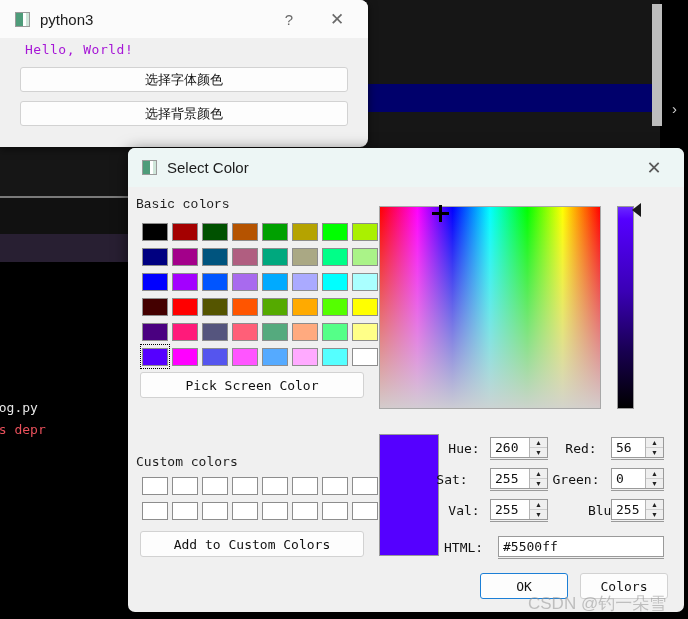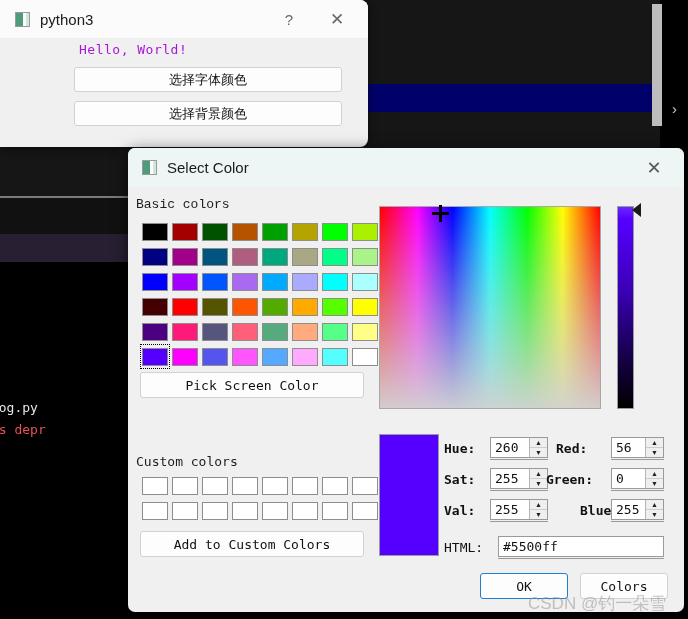--- a/index.html
+++ b/index.html
@@ -36,21 +36,21 @@
   #py-icon{width:15px;height:15px;margin-left:15px;border:1px solid #9a9a9a;background:#fff;
            display:flex;box-sizing:border-box;}
   #py-icon .a{width:7px;background:#4e9c7a;}
   #py-icon .b{width:3px;background:#fff;}
   #py-icon .c{flex:1;background:#cfe6da;}
   #py-title-text{margin-left:10px;font-size:15px;color:#1b1b1b;}
   .win-btn{position:absolute;top:0;height:38px;width:46px;display:flex;align-items:center;justify-content:center;
            color:#6a6a6a;font-size:15px;}
   #py-help{right:56px;}
   #py-close{right:8px;font-size:17px;}
-  #py-body{padding:0 26px;margin-left:48px;}
+  #py-body{padding:0 20px;}
   #py-hello{font-family:"DejaVu Sans Mono","Liberation Mono",monospace;font-size:13px;color:#a617d6;
             margin:4px 0 10px 5px;letter-spacing:.5px;}
   .py-btn{display:block;width:100%;box-sizing:border-box;height:25px;margin-bottom:9px;
           background:#fdfdfd;border:1px solid #d2d2d2;border-radius:3px;
           font-size:13px;color:#111;font-family:"Liberation Sans",sans-serif;cursor:pointer;
           padding:0;line-height:23px;}
 
   
   #dlg{
     position:absolute;left:128px;top:148px;width:556px;height:464px;
@@ -93,21 +93,21 @@
   #sv-cursor .v{position:absolute;left:7px;top:0;width:3px;height:17px;background:#000;}
   #huebar{position:absolute;left:617px;top:206px;width:17px;height:203px;
           background:linear-gradient(to bottom,#6a28ff 0%,#5500ff 6%,#3a00b5 42%,#180050 72%,#000 100%);
           border:1px solid #9a9a9a;box-sizing:border-box;}
   #huearrow{position:absolute;left:632px;top:203px;width:0;height:0;
             border-top:7px solid transparent;border-bottom:7px solid transparent;border-right:9px solid #1a1a1a;}
 
   
   #preview{position:absolute;left:379px;top:434px;width:60px;height:122px;border:1px solid #9a9a9a;box-sizing:border-box;}
   .fld{position:absolute;font-size:13px;color:#111;}
-  .lab{position:absolute;font-size:13px;color:#111;text-align:left;font-weight:bold;}
+  .lab{position:absolute;font-size:13px;color:#111;text-align:center;}
   .spin{position:absolute;height:21px;background:#fff;border:1px solid #9a9a9a;box-sizing:border-box;
         display:flex;align-items:center;}
   .spin .val{padding-left:4px;font-size:13px;color:#111;flex:1;}
   .spin .btns{width:17px;height:100%;border-left:1px solid #b5b5b5;background:#efefef;
               display:flex;flex-direction:column;}
   .spin .btns div{flex:1;display:flex;align-items:center;justify-content:center;font-size:7px;color:#222;line-height:1;}
   .spin .btns div:first-child{border-bottom:1px solid #cdcdcd;}
   .underline{position:absolute;height:1px;background:#9a9a9a;}
 
   #html-lab{left:444px;top:540px;}
@@ -407,21 +407,21 @@
 <div class="mono lab" style="left:444px;top:441px;width:40px;">Hue:</div>
 <div class="spin" style="left:490px;top:437px;width:58px;">
   <span class="mono val">260</span>
   <span class="btns">
       <div>▲</div>
       <div>▼</div>
     </span>
 </div>
 <div class="underline" style="left:490px;top:459px;width:58px;"></div>
 
-<div class="mono lab" style="left:444px;top:472px;width:40px;">Sat:</div>
+<div class="mono lab" style="left:432px;top:472px;width:40px;">Sat:</div>
 <div class="spin" style="left:490px;top:468px;width:58px;">
   <span class="mono val">255</span>
   <span class="btns">
       <div>▲</div>
       <div>▼</div>
     </span>
 </div>
 <div class="underline" style="left:490px;top:490px;width:58px;"></div>
 
 <div class="mono lab" style="left:444px;top:503px;width:40px;">Val:</div>

